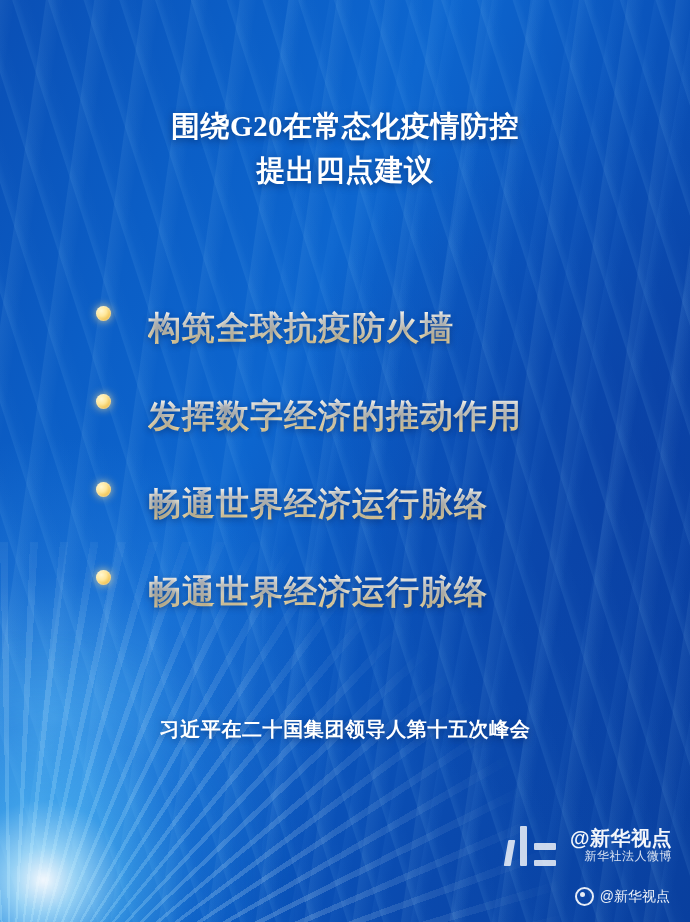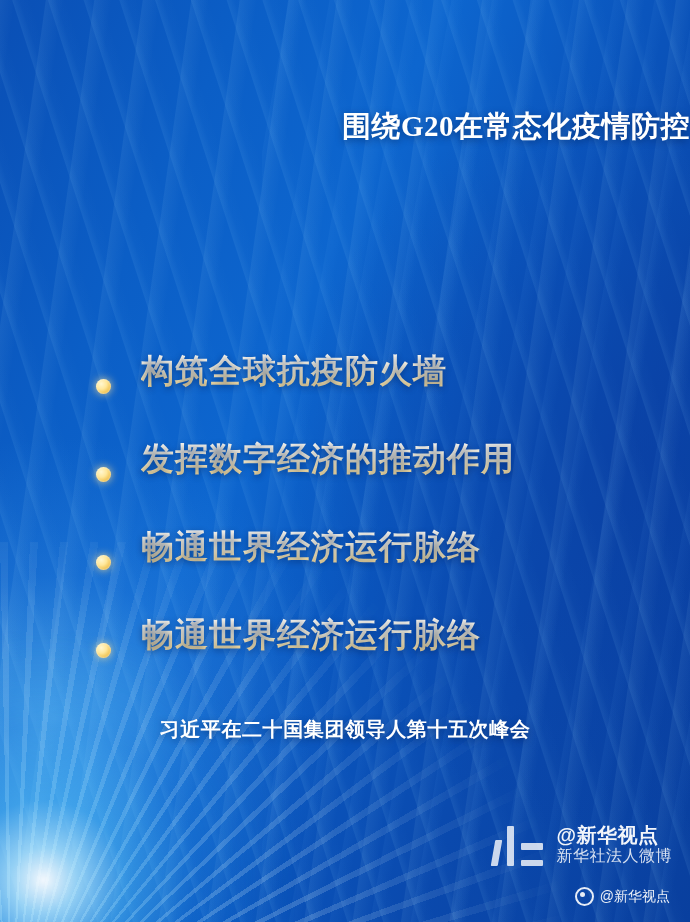--- a/index.html
+++ b/index.html
@@ -93,41 +93,42 @@
     width: 100%;
     height: 100%;
   }
 
   
   .headline {
     position: absolute;
     top: 104px;
     left: 0;
     right: 0;
-    text-align: right;
+    text-align: center;
     color: #ffffff;
     font-size: 29px;
     line-height: 1.52;
     font-weight: bold;
     letter-spacing: 0.5px;
     text-shadow: 0 2px 7px rgba(0,30,80,0.55);
   }
   .headline div { white-space: nowrap; }
 
   
   .points {
     position: absolute;
     top: 306px;
     left: 96px;
     right: 40px;
   }
   .point {
     display: flex;
-    align-items: flex-end;
+    align-items: flex-start;
     height: 88px;
+    gap: 7px;
   }
   .dot {
     flex: 0 0 auto;
     width: 15px;
     height: 15px;
     border-radius: 50%;
     margin-right: 30px;
     background: radial-gradient(circle at 35% 32%, #fff7d0 0%, #ffe79a 38%, #f0c250 70%, #c99327 100%);
     box-shadow: 0 0 9px rgba(255,226,150,0.85), 0 0 2px rgba(255,255,255,0.9) inset;
   }
@@ -193,22 +194,23 @@
     font-family: "Liberation Sans", sans-serif;
   }
   .brand-main {
     color: #ffffff;
     font-size: 20px;
     font-weight: bold;
     letter-spacing: 0.5px;
   }
   .brand-sub {
     color: rgba(255,255,255,0.88);
-    font-size: 16px;
+    font-size: 12px;
     letter-spacing: 0.5px;
+    text-align: right;
   }
   .weibo-wm {
     position: absolute;
     right: 20px;
     bottom: 16px;
     display: flex;
     align-items: center;
     gap: 6px;
     color: rgba(255,255,255,0.92);
     font-family: "Liberation Sans", sans-serif;
@@ -238,20 +240,21 @@
   <div class="streaks"></div>
   <div class="streaks2"></div>
   <div class="banding"></div>
   <div class="rays"></div>
   <div class="glow"></div>
 
   <div class="content">
 
     <div class="headline">
       <div>围绕G20在常态化疫情防控</div>
+      <div>提出四点建议</div>
     </div>
 
     <div class="points">
       <div class="point">
         <span class="dot"></span>
         <span class="point-text">构筑全球抗疫防火墙</span>
       </div>
       <div class="point">
         <span class="dot"></span>
         <span class="point-text">发挥数字经济的推动作用</span>

